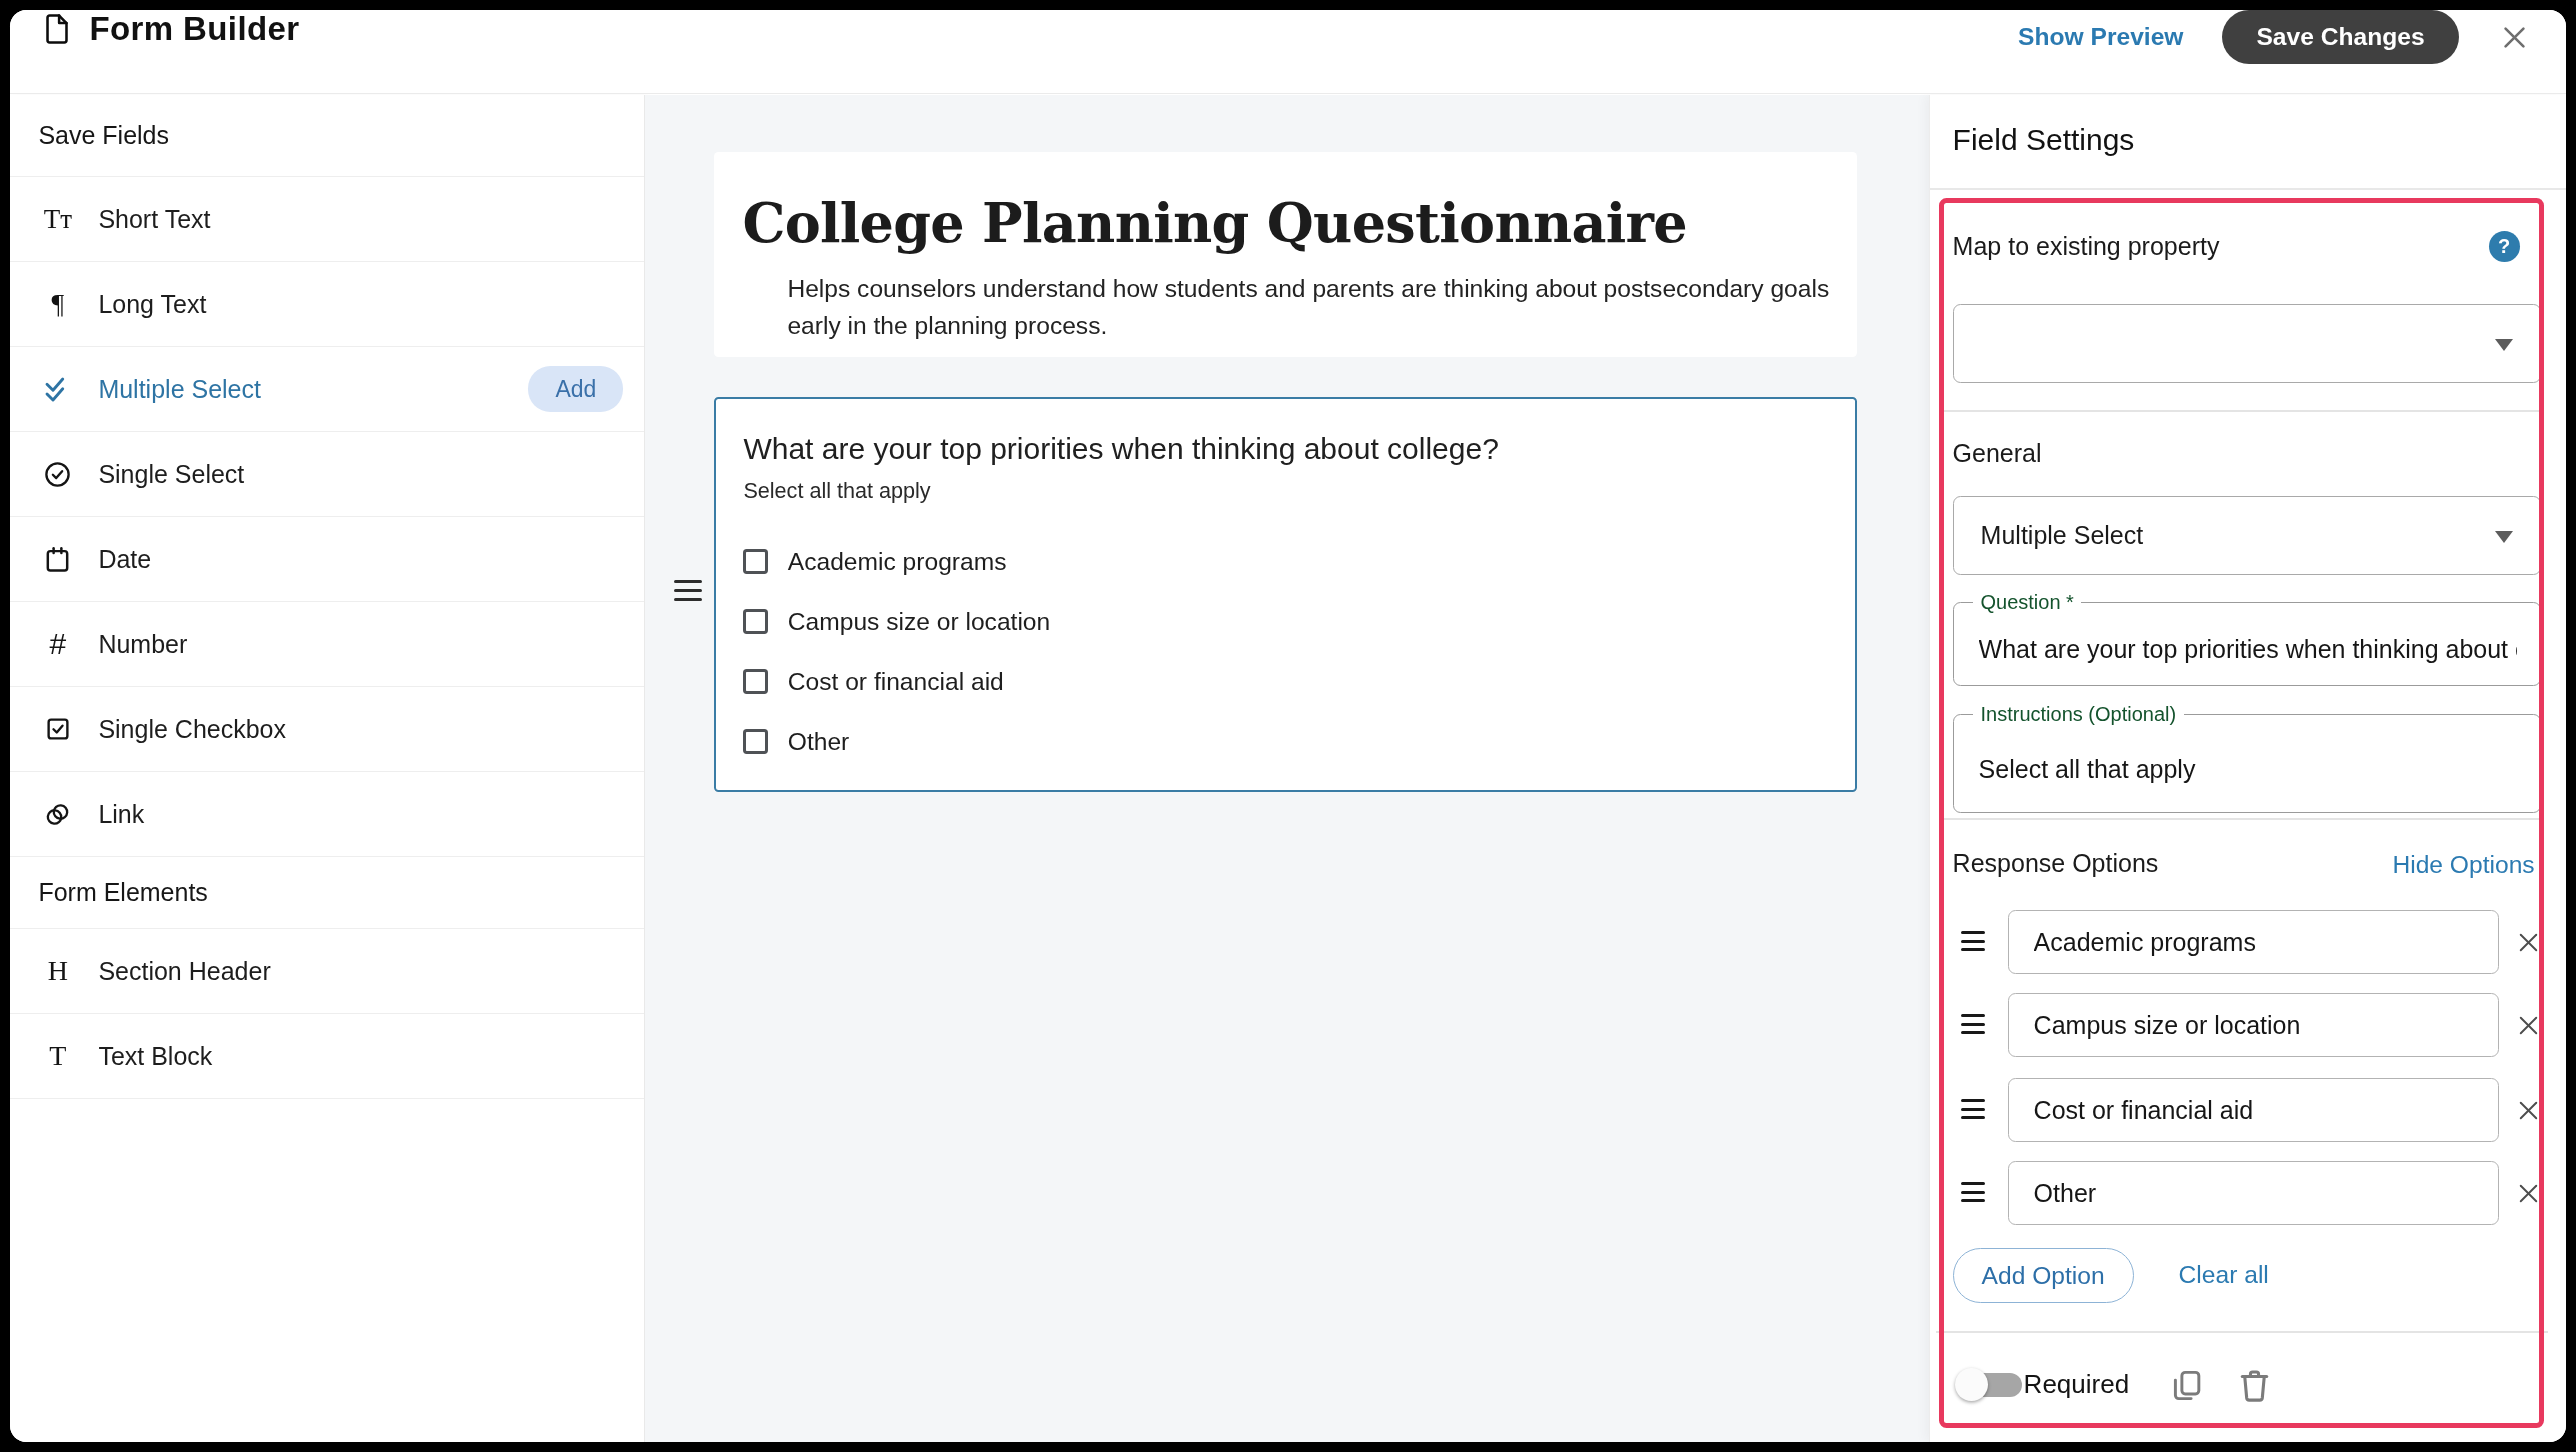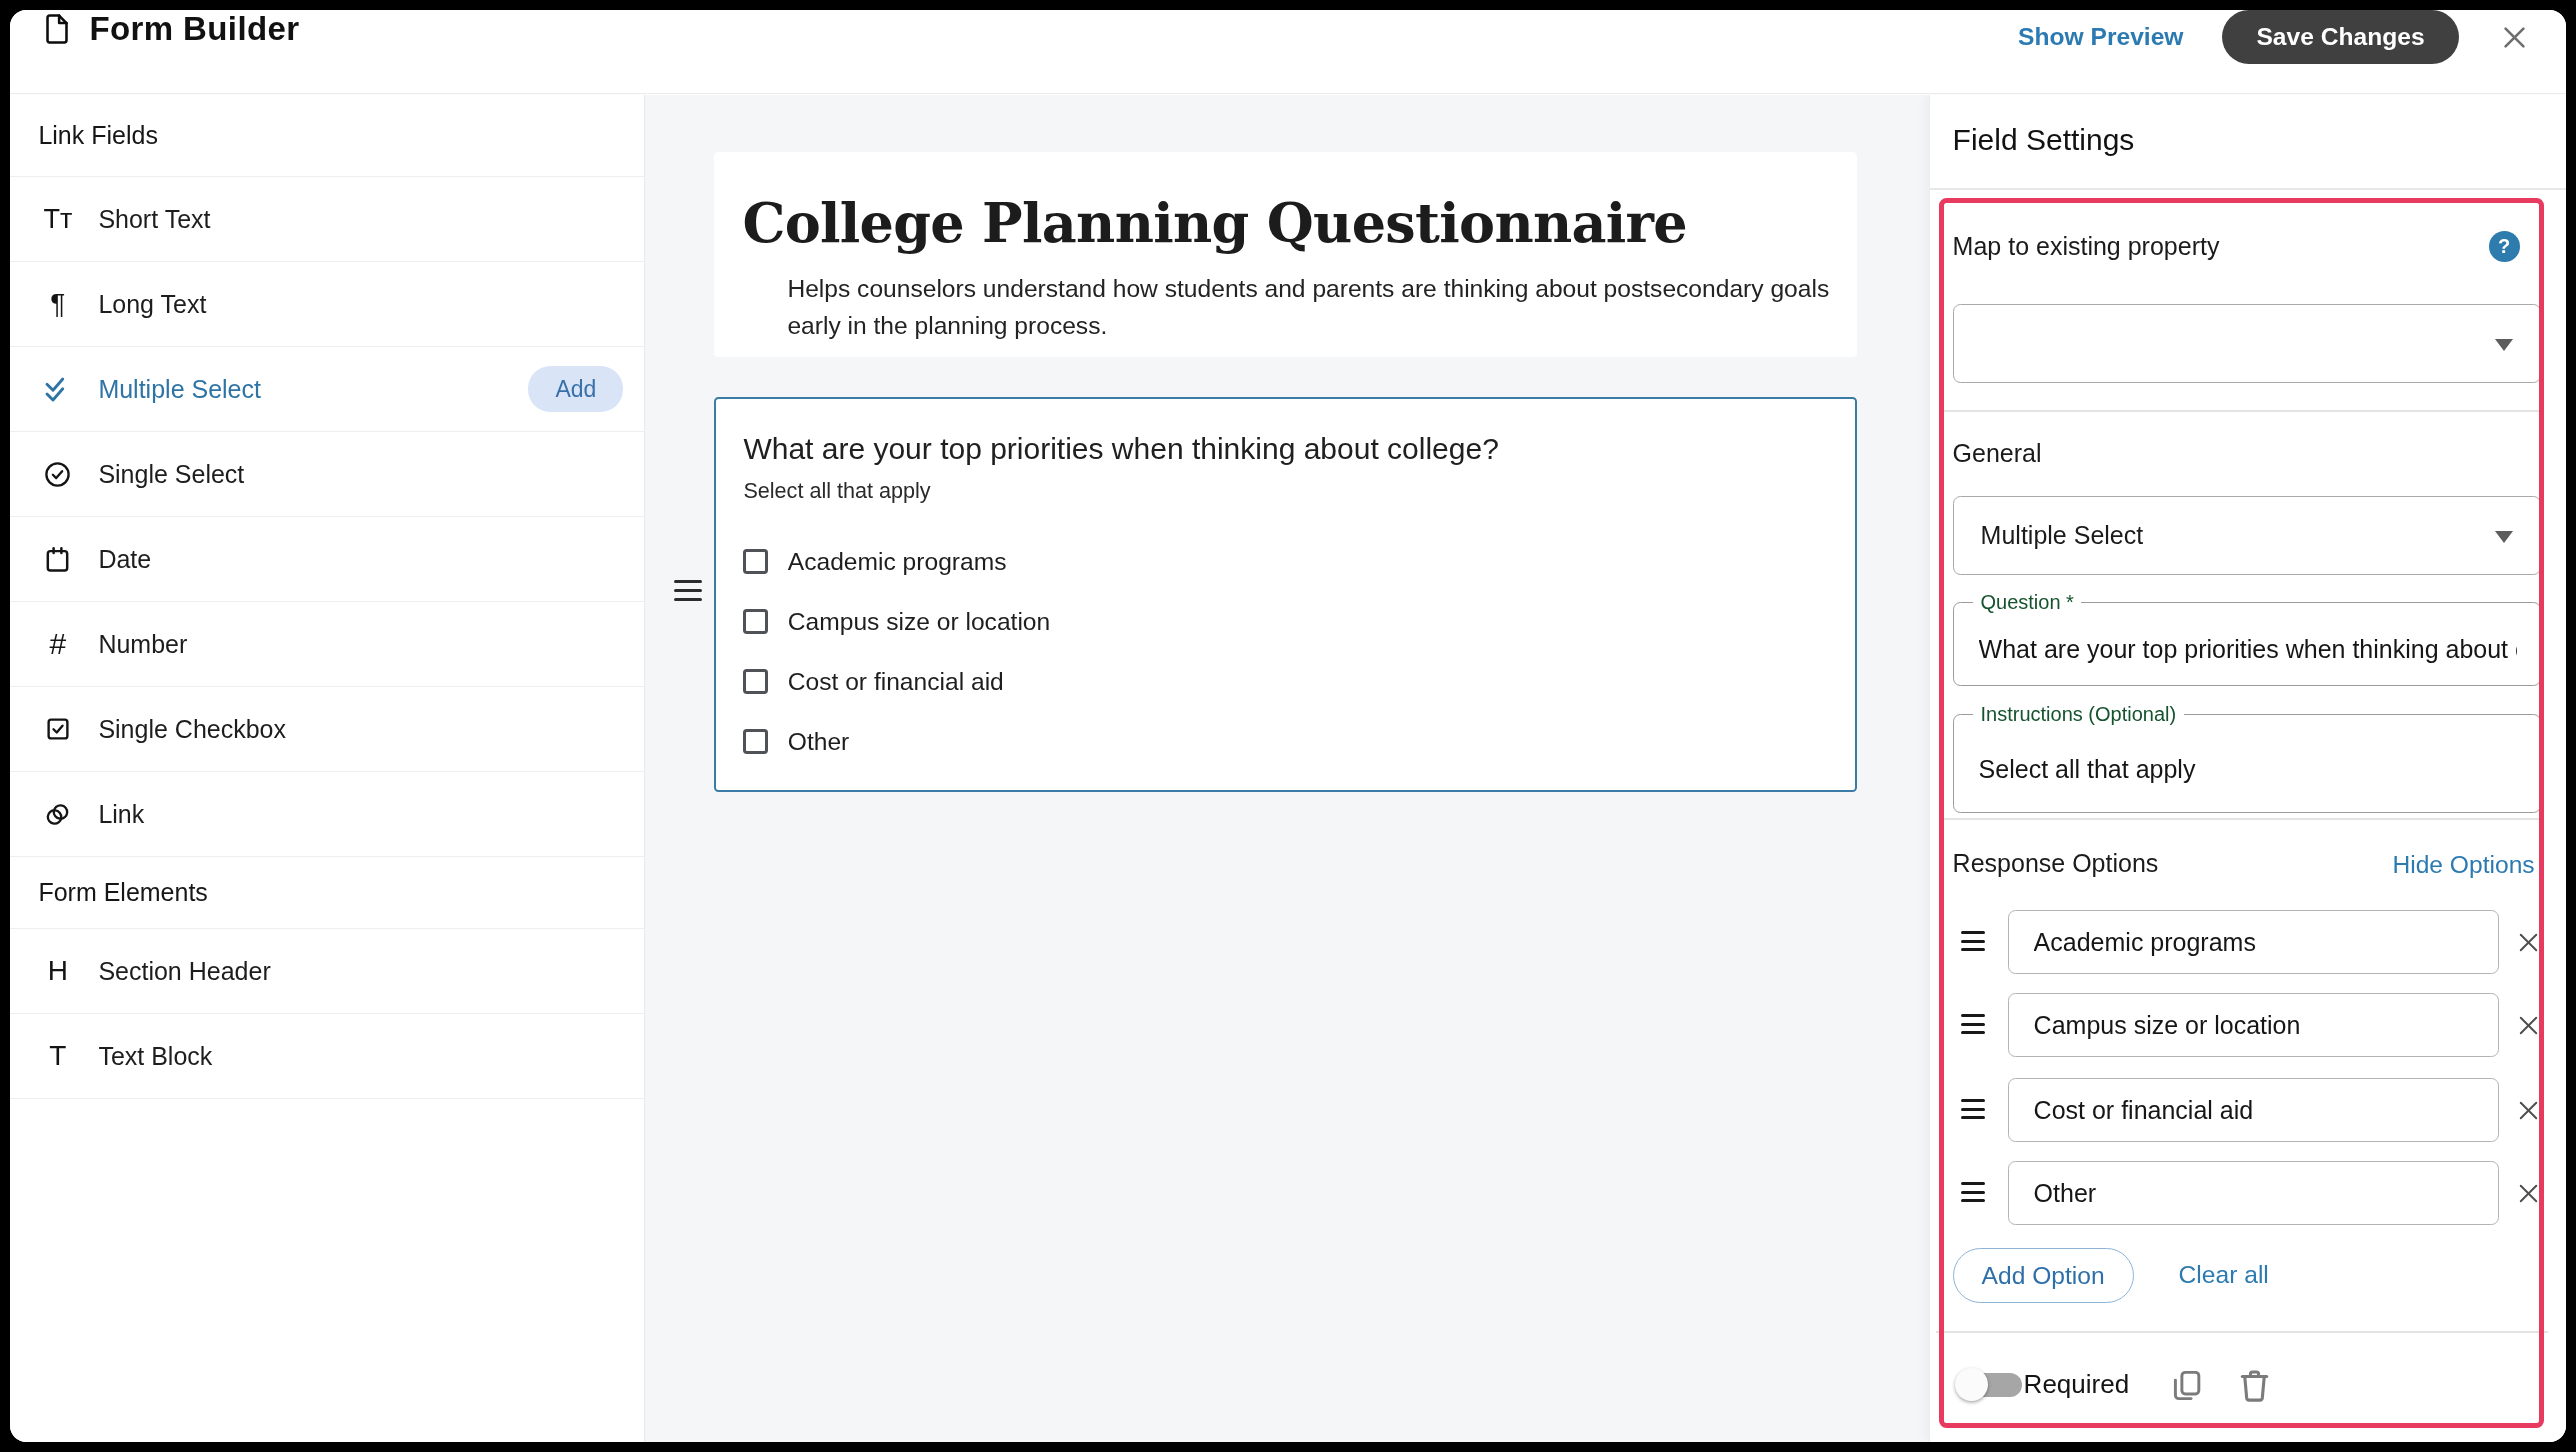--- a/index.html
+++ b/index.html
@@ -25,21 +25,21 @@
   .sidebar { position:absolute; left:0; top:0; bottom:0; width:635px; background:#fff;
              border-right:1.5px solid #e9e9e9; box-shadow:3px 0 7.5px rgba(0,0,0,.03); }
   .side-row { display:flex; align-items:center; gap:21px; padding:0 21px 0 28px;
               border-bottom:1.5px solid #eeeeee; height:85px; cursor:grab; }
   .side-header { height:82px; font-size:25px; font-weight:500; color:#161616; display:flex; align-items:center;
                  padding-left:28px; border-bottom:1.5px solid #eeeeee; }
   .side-row .s-icon { width:39px; display:flex; justify-content:center; color:#141414; flex:0 0 39px; }
   .side-row .s-label { font-size:25px; color:#1d1d1d; }
   .side-row.selected .s-label { color:#2e74a4; }
   .side-row.selected .s-icon { color:#2e74a4; }
-  .serif-glyph { font-family:Liberation Sans, sans-serif; font-weight:500; }
+  .serif-glyph { font-family:Liberation Serif, serif; font-weight:500; }
   .add-chip { margin-left:auto; background:#d9e5f7; color:#3a70a9; font-size:23px; border:none;
               border-radius:22.4px; height:46px; padding:0 27px; display:flex; align-items:center; cursor:pointer; }
 
   
   .canvas { position:absolute; left:635px; width:1284px; top:0; bottom:0; background:#f4f6f8; }
   .card { position:absolute; left:69px; width:1143px; background:#fff; border-radius:4.5px; }
   .title-card { top:57px; height:205px; padding:39px 28px; }
   .form-title { font-family:"DejaVu Serif", serif; font-weight:700; font-size:54px; color:#1c1c1c; letter-spacing:-0.7px; }
   .form-desc { margin-top:15px; font-size:24.6px; line-height:37px; color:#232323; max-width:1060px;margin-left:45px; }
   .question-card { top:302px; height:395px; border:2.2px solid #3a7ca5; padding:33px 27px; }
@@ -122,21 +122,21 @@
           <line x1="5.5" y1="5.5" x2="18.5" y2="18.5"></line>
               <line x1="18.5" y1="5.5" x2="5.5" y2="18.5"></line>
         </svg>
       </span>
     </div>
   </div>
 
   <div class="content">
 
     <div class="sidebar">
-      <div class="side-header">Link Fields</div>
+      <div class="side-header">Save Fields</div>
 
       <div class="side-row">
         <span class="s-icon serif-glyph" style="font-size:27px;">Tᴛ</span>
         <span class="s-label">Short Text</span>
       </div>
       <div class="side-row">
         <span class="s-icon serif-glyph" style="font-size:28px;">¶</span>
         <span class="s-label">Long Text</span>
       </div>
       <div class="side-row selected">

